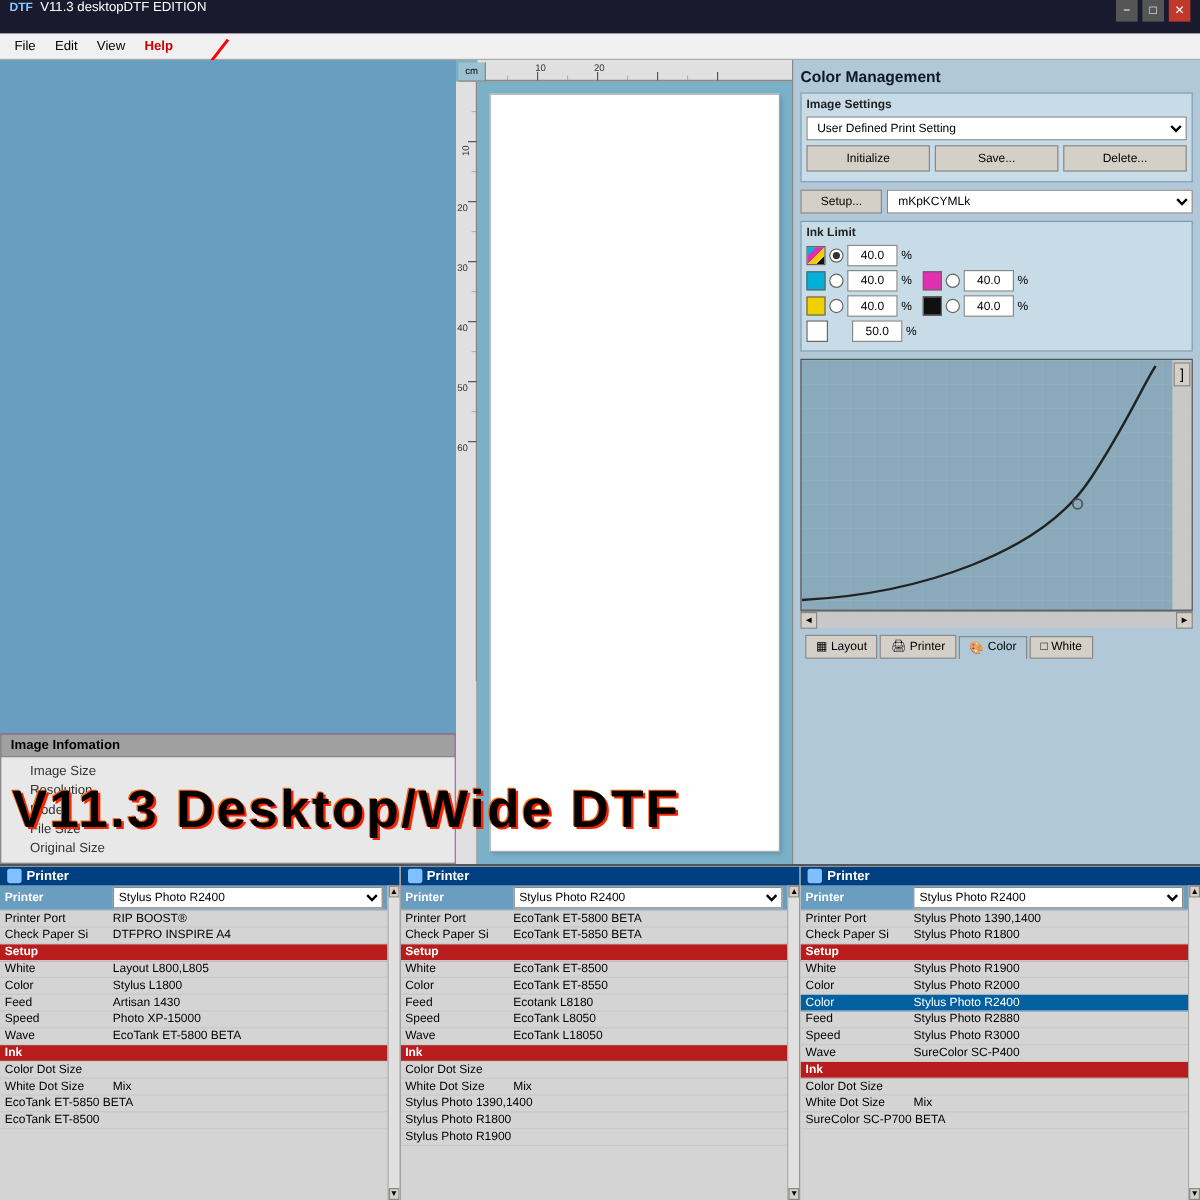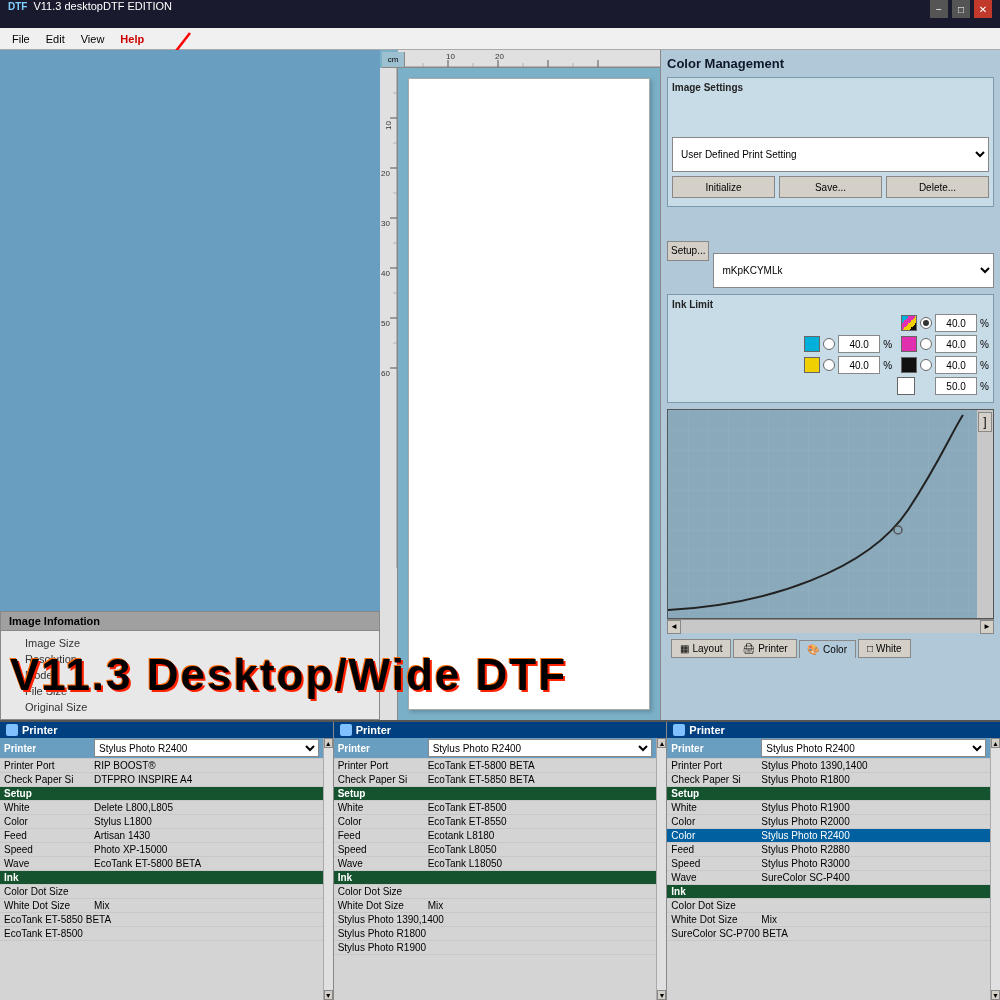--- a/index.html
+++ b/index.html
@@ -144,26 +144,25 @@
       margin-bottom: 4px;
       color: #222;
     }
     .dropdown-row {
       display: flex;
       align-items: center;
       margin-bottom: 4px;
     }
     .dropdown {
       flex: 1;
-      height: 35px;
+      height: 20px;
       font-size: 10px;
       background: white;
       border: 1px solid #888;
       padding: 1px 4px;
-      margin-top: 40px;
     }
     .btn-row {
       display: flex;
       gap: 4px;
       margin-bottom: 4px;
     }
     .panel-btn {
       flex: 1;
       height: 22px;
       background: #d4d0c8;
@@ -171,32 +170,31 @@
       font-size: 10px;
       cursor: pointer;
     }
     .setup-row {
       display: flex;
       align-items: center;
       gap: 4px;
     }
     .setup-btn {
       height: 20px;
-      padding: 0 3px;
+      padding: 0 16px;
       background: #d4d0c8;
       border: 1px solid #888;
       font-size: 10px;
       cursor: pointer;
     }
     .ink-row {
       display: flex;
       align-items: center;
       gap: 3px;
       margin-bottom: 3px;
-      justify-content: flex-end;
     }
     .ink-swatch {
       width: 16px; height: 16px;
       border: 1px solid #666;
     }
     .radio-circle {
       width: 12px; height: 12px;
       border-radius: 50%;
       border: 1px solid #666;
       background: white;
@@ -335,21 +333,21 @@
     .panel-row.header-row {
       background: #6a9ec0;
       color: white;
       font-weight: bold;
     }
     .panel-row.selected {
       background: #0060a0;
       color: white;
     }
     .panel-row.section {
-      background: #14532d;
+      background: #b91c1c;
       color: white;
       font-weight: bold;
       padding-left: 4px;
     }
     .field-label {
       width: 90px;
       flex-shrink: 0;
       color: inherit;
     }
     .field-value {
@@ -625,21 +623,21 @@
         </div>
         <div class="panel-row">
           <span class="field-label">Check Paper Si</span>
           <span class="field-value">DTFPRO INSPIRE A4</span>
         </div>
         <div class="panel-row section">
           <span>Setup</span>
         </div>
         <div class="panel-row">
           <span class="field-label">White</span>
-          <span class="field-value">Delete L800,L805</span>
+          <span class="field-value">Layout L800,L805</span>
         </div>
         <div class="panel-row">
           <span class="field-label">Color</span>
           <span class="field-value">Stylus L1800</span>
         </div>
         <div class="panel-row">
           <span class="field-label">Feed</span>
           <span class="field-value">Artisan 1430</span>
         </div>
         <div class="panel-row">

